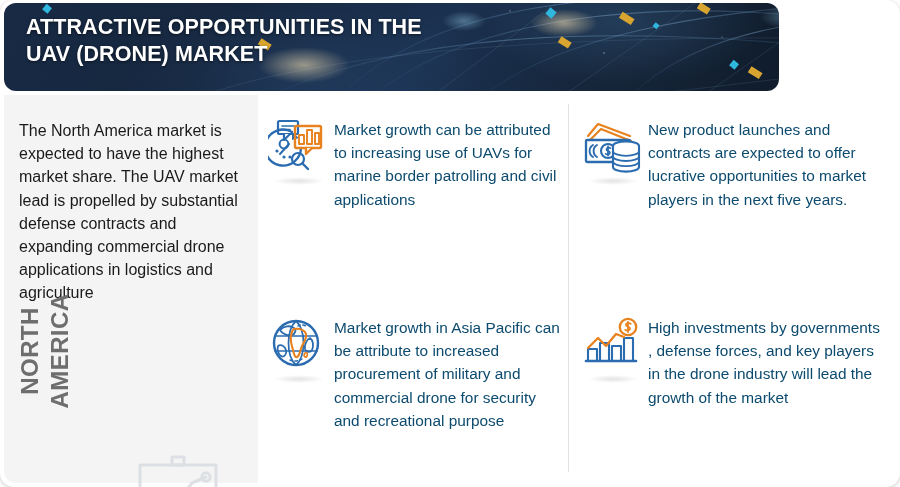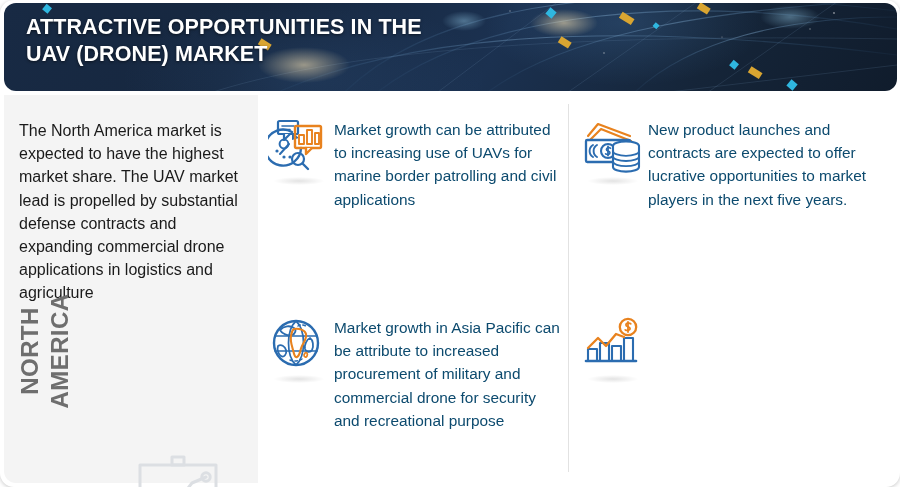--- a/index.html
+++ b/index.html
@@ -15,21 +15,21 @@
     background: #ffffff;
     border-radius: 14px;
     overflow: hidden;
     box-shadow: 0 1px 4px rgba(0,0,0,0.22);
   }
 
   
   #header {
     position: absolute;
     left: 4px; top: 3px;
-    width: 893px; height: 88px;
+    width: 775px; height: 88px;
     border-radius: 12px;
     overflow: hidden;
     background:
       radial-gradient(ellipse 200px 90px at 620px 20px, rgba(90,150,210,0.20), rgba(0,0,0,0) 70%),
       radial-gradient(ellipse 260px 120px at 300px 75px, rgba(70,120,180,0.16), rgba(0,0,0,0) 70%),
       linear-gradient(118deg, #182a44 0%, #16273f 28%, #1b3150 55%, #152539 78%, #101c2c 100%);
   }
   #header svg { position: absolute; left: 0; top: 0; }
   #title {
     position: absolute;
@@ -291,15 +291,16 @@
         <rect x="18" y="27" width="9" height="18" stroke="#2b6cb0" stroke-width="2.1"></rect>
         <rect x="30" y="30" width="9" height="15" stroke="#2b6cb0" stroke-width="2.1"></rect>
         <rect x="42" y="22" width="9" height="23" stroke="#2b6cb0" stroke-width="2.1"></rect>
         <polyline points="6,32 16,22 24,30 34,18 42,21" stroke="#e8821e" stroke-width="2.3"></polyline>
         <circle cx="46" cy="11" r="8.2" stroke="#e8821e" stroke-width="2.3" fill="#ffffff"></circle>
         <path d="M46 6 V16" stroke="#e8821e" stroke-width="1.8"></path>
         <path d="M48.8 7.8 C47.8 6.8 43.9 6.8 43.9 9 C43.9 11.2 48.1 10.3 48.1 12.6 C48.1 14.8 44.2 14.7 43.2 13.8" stroke="#e8821e" stroke-width="1.7"></path>
       </svg>
       <div class="icon-shadow"></div>
     </div>
+    <div class="quad-text">High investments by governments , defense forces, and key players in the drone industry will lead the growth of the market</div>
   </div>
 
 </div>
 
 </body></html>

